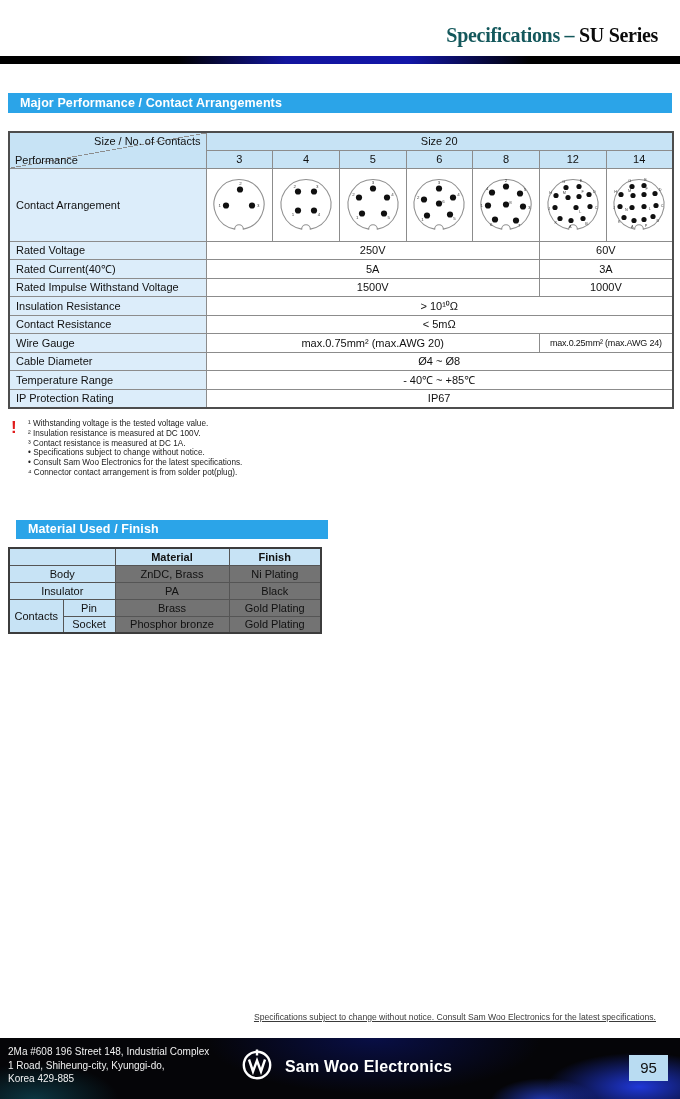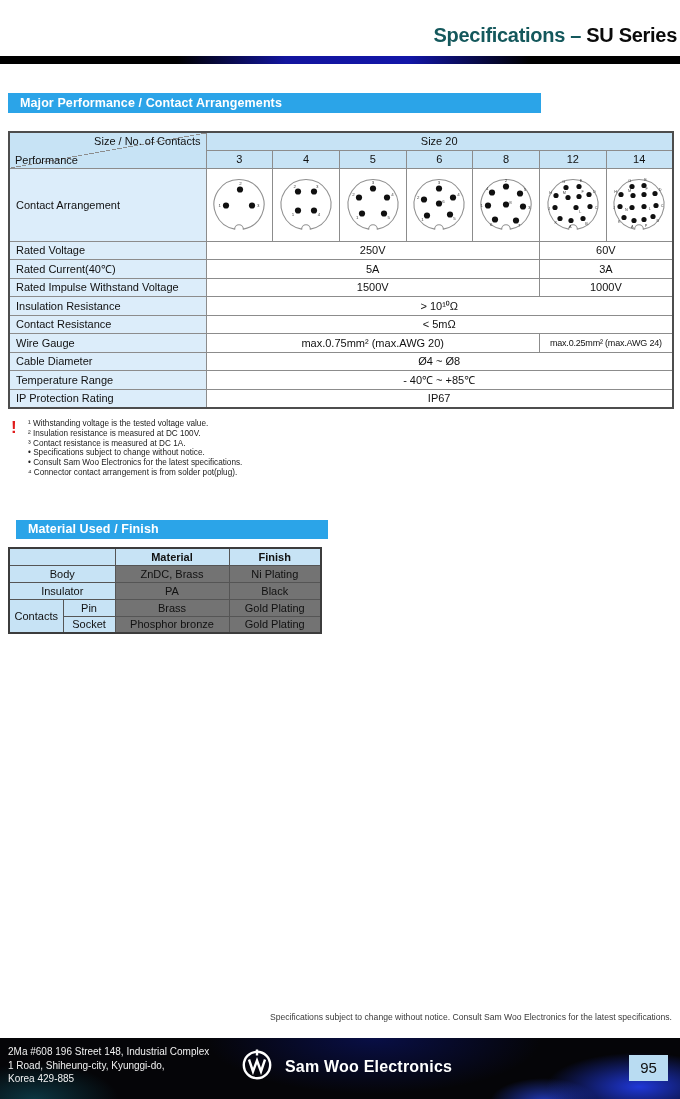--- a/index.html
+++ b/index.html
@@ -5,36 +5,36 @@
   * { margin:0; padding:0; box-sizing:border-box; }
   html,body { background:#e8e8e8; }
   .page {
     position:relative; width:680px; height:1099px; background:#ffffff;
     font-family:"Liberation Sans", sans-serif; color:#111; overflow:hidden;
     margin:0 auto;
   }
 
   
   .page-title {
-    position:absolute; top:24px; right:3px; font-size:20px; font-weight:bold;
-    letter-spacing:-0.3px; white-space:nowrap;
+    position:absolute; top:24px; right:22px; font-size:20px; font-weight:bold;
+    letter-spacing:-0.3px; white-space:nowrap;font-family:Liberation Serif, serif;
   }
   .page-title .t-spec { color:#14585c; }
   .page-title .t-series { color:#0b0b0b; }
   .divider-bar {
     position:absolute; left:0; top:56px; width:680px; height:8px;
     background:linear-gradient(90deg,#000 0%,#000 26%,#12159e 42%,#1216a8 60%,#000 78%,#000 100%);
   }
 
   
   .banner {
     position:absolute; background:#2ba4e8; color:#fff; font-size:12.5px; font-weight:bold;
     line-height:20px; padding-left:12px; letter-spacing:0.1px;
   }
-  .banner.perf { left:8px; top:93px; width:533px; height:20px; }
+  .banner.perf { left:8px; top:93px; width:664px; height:20px; }
   .banner.mat  { left:16px; top:520px; width:312px; height:19px; line-height:19px; }
 
   
   table.perf {
     position:absolute; left:8px; top:131px; width:664px;
     border-collapse:collapse; table-layout:fixed; font-size:11px;
     border:2px solid #4d4d4d;
   }
   table.perf td { border:1px solid #8c8c8c; text-align:center; vertical-align:middle; overflow:hidden; }
   table.perf td.hc { background:#c7e3f5; height:18px; }
@@ -61,21 +61,21 @@
     border-collapse:collapse; table-layout:fixed; font-size:11px;
     border:2px solid #3c3c3c;
   }
   table.mat td { border:1px solid #555; text-align:center; vertical-align:middle; height:17px; background:#737373; }
   table.mat td.mlc { background:#c7e3f5; }
   table.mat td.mhc { background:#c7e3f5; }
   table.mat td.b { font-weight:bold; }
 
   
   .disclaimer {
-    position:absolute; right:8px; top:1012px; font-size:8.6px; color:#3a3a3a;
+    position:absolute; right:24px; top:1012px; font-size:8.6px; color:#3a3a3a;text-decoration:underline;
   }
   .footer-bar {
     position:absolute; left:0; top:1038px; width:680px; height:61px;
     background:
       radial-gradient(ellipse 150px 55px at 94% 80%, rgba(32,58,226,0.95) 0%, rgba(32,58,226,0) 62%),
       radial-gradient(ellipse 90px 40px at 80% 105%, rgba(40,70,230,0.8) 0%, rgba(40,70,230,0) 60%),
       radial-gradient(ellipse 130px 55px at 5% 100%, rgba(14,70,84,0.75) 0%, rgba(14,70,84,0) 65%),
       radial-gradient(ellipse 240px 80px at 55% 0%, rgba(11,21,112,0.6) 0%, rgba(11,21,112,0) 70%),
       #050508;
   }

